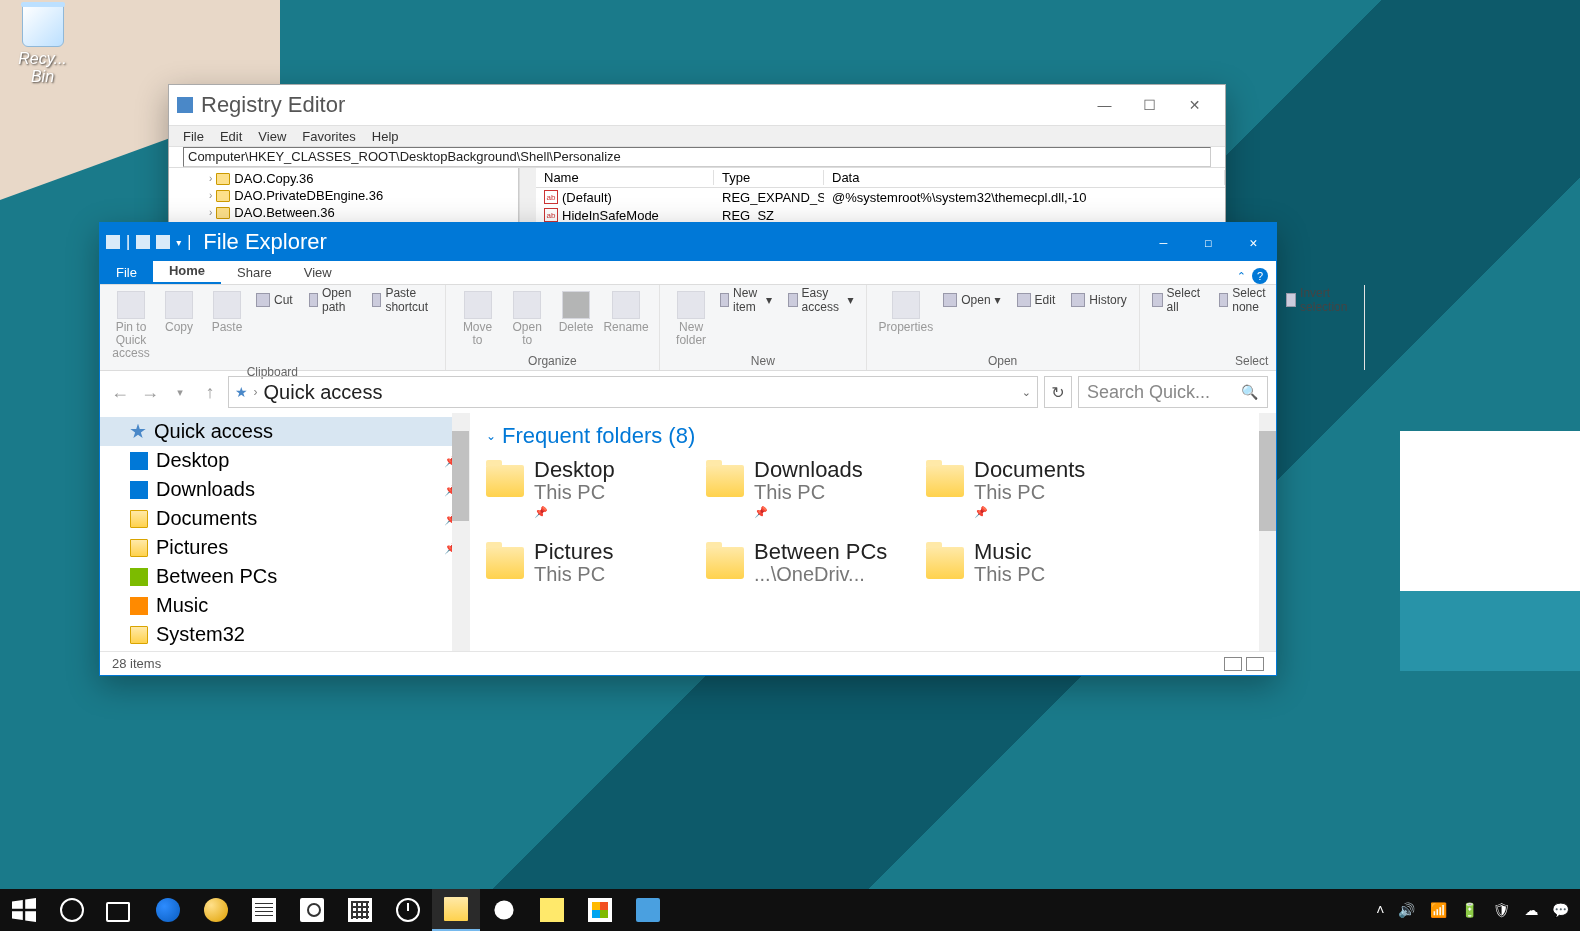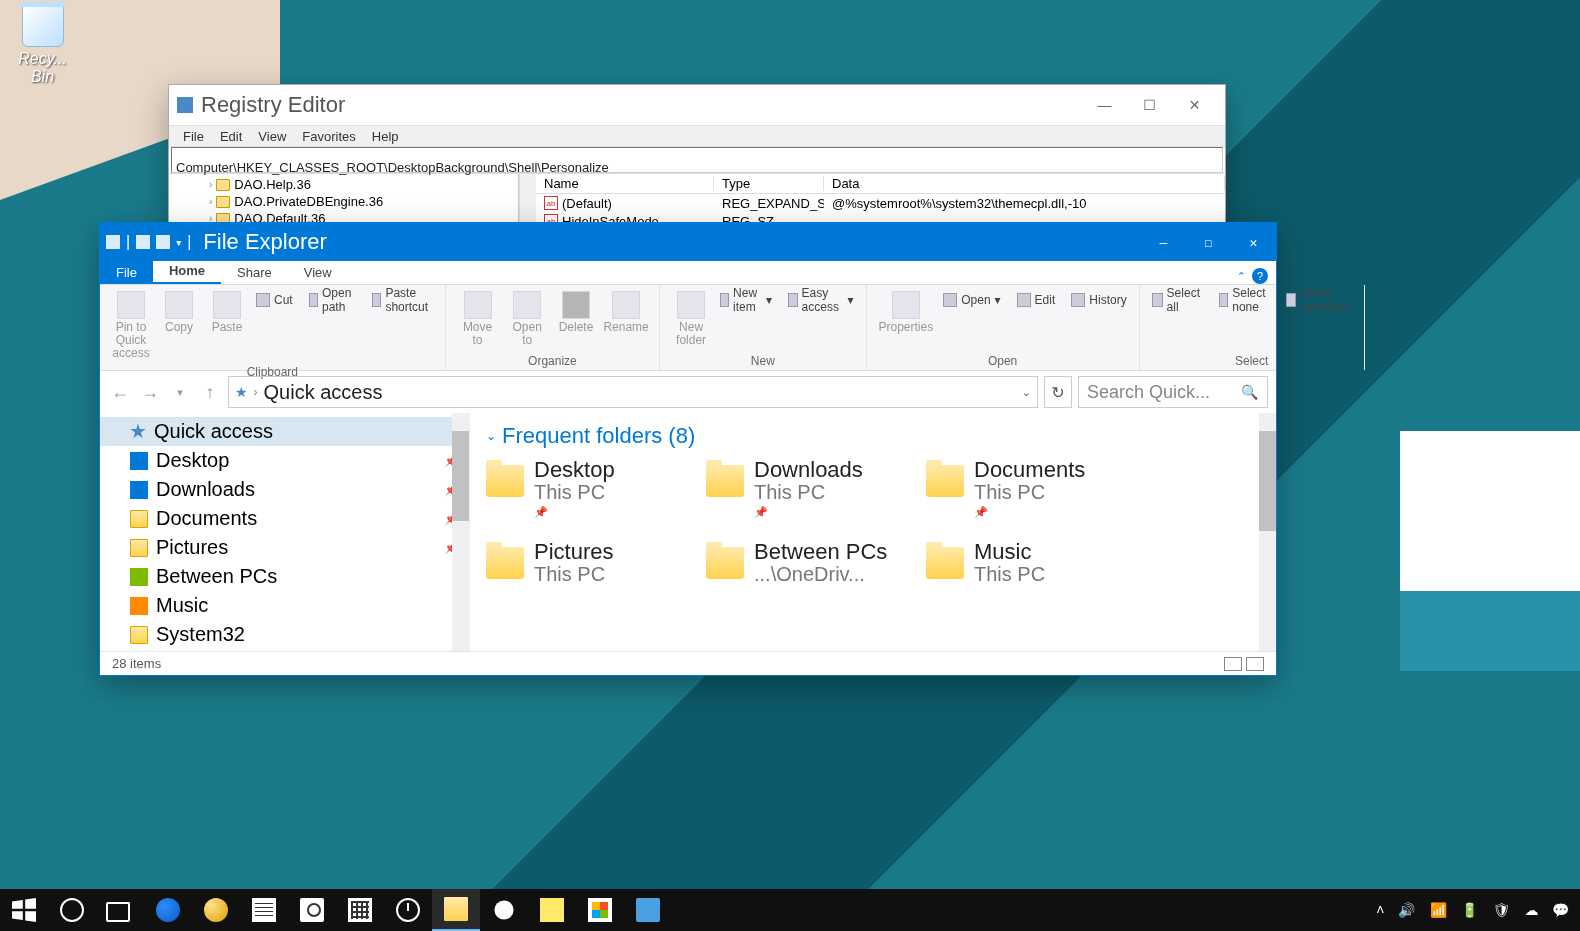--- a/index.html
+++ b/index.html
@@ -20,21 +20,21 @@
 .window { position: absolute; background: #fff; border: 1px solid #0078d7; box-shadow: 0 10px 30px rgba(0,0,0,.3); }
 
 
 .regedit { top: 84px; left: 168px; width: 1058px; height: 500px; border-color: #aaa; }
 .regedit .titlebar { height: 40px; display: flex; align-items: center; padding: 0 8px; background: #fff; color: #555; font-size: 22px; font-weight: 300; }
 .regedit .titlebar .t-icon { width: 16px; height: 16px; background: #4a88c8; margin-right: 8px; }
 .regedit .titlebar .ctrls { margin-left: auto; display: flex; }
 .regedit .titlebar .ctrls > div { width: 45px; height: 30px; display: flex; align-items: center; justify-content: center; color: #666; font-size: 14px; }
 .regedit .menubar { height: 22px; background: #f0f0f0; display: flex; align-items: center; padding: 0 6px; border-top: 1px solid #e0e0e0; border-bottom: 1px solid #e0e0e0; font-size: 13px; color: #333; }
 .regedit .menubar span { padding: 0 8px; }
-.regedit .addr { height: 20px; border: 1px inset #ccc; margin: 0 2px; font-size: 13px; padding: 12px 4px; color: #222; background: #fff; }
+.regedit .addr { height: 20px; border: 1px inset #ccc; margin: 0 14px; font-size: 13px; padding: 1px 4px; color: #222; background: #fff; }
 .regedit .body { display: flex; height: 60px; border-top: 1px solid #ddd; }
 .regedit .tree { width: 350px; border-right: 1px solid #ccc; font-size: 13px; padding: 2px 0; overflow: hidden; }
 .regedit .tree .node { display: flex; align-items: center; padding: 0 0 0 40px; height: 17px; }
 .regedit .tree .node .chev { color: #888; margin-right: 4px; font-size: 10px; }
 .regedit .tree .node .fld { width: 14px; height: 12px; background: #fde08a; border: 1px solid #cc9a00; border-radius: 0 1px 1px 1px; margin-right: 4px; }
 .regedit .list { flex: 1; font-size: 13px; position: relative; }
 .regedit .list .hdr { display: flex; background: #fff; border-bottom: 1px solid #ddd; height: 20px; align-items: center; }
 .regedit .list .hdr > div { padding: 0 8px; border-right: 1px solid #e0e0e0; }
 .regedit .list .row { display: flex; height: 18px; align-items: center; }
 .regedit .list .row > div { padding: 0 8px; overflow: hidden; white-space: nowrap; }
@@ -166,31 +166,31 @@
     <span>View</span>
     <span>Favorites</span>
     <span>Help</span>
   </div>
   <div class="addr">Computer\HKEY_CLASSES_ROOT\DesktopBackground\Shell\Personalize</div>
   <div class="body">
     <div class="tree">
       <div class="node">
           <span class="chev">›</span>
           <span class="fld"></span>
-          <span>DAO.Help.36</span>
+          <span>DAO.Copy.36</span>
         </div>
       <div class="node">
           <span class="chev">›</span>
           <span class="fld"></span>
           <span>DAO.PrivateDBEngine.36</span>
         </div>
       <div class="node">
           <span class="chev">›</span>
           <span class="fld"></span>
-          <span>DAO.Default.36</span>
+          <span>DAO.Between.36</span>
         </div>
     </div>
     <div class="vscroll"></div>
     <div class="list">
       <div class="hdr">
         <div class="c1">Name</div>
         <div class="c2">Type</div>
         <div class="c3">Data</div>
       </div>
       <div class="row">

